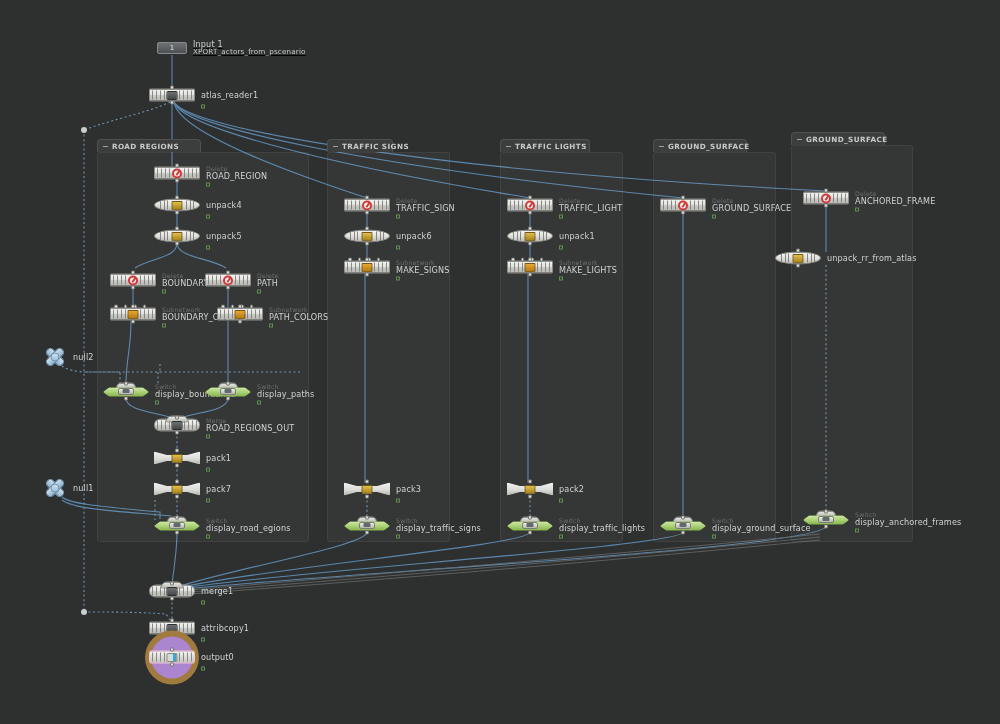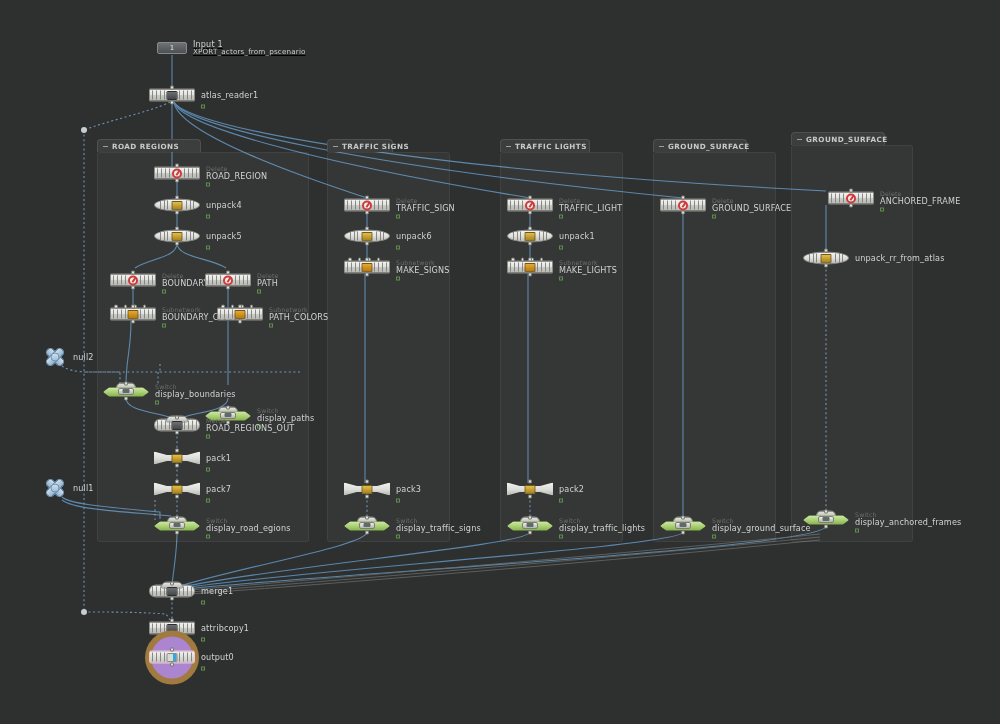--- a/index.html
+++ b/index.html
@@ -540,21 +540,21 @@
           </div>
           <div class="port in" style="left: 21px;"></div>
           <div class="port out" style="left: 21px;"></div>
           <div class="nlabel">
             <span class="ntype">Switch</span>
             <span class="nname">display_boundaries</span>
           </div>
           <div class="nflag"></div>
         </div>
       </div>
-      <div class="node" style="left: 228px; top: 391px; margin-top: 24px;">
+      <div class="node" style="left: 228px; top: 391px;">
         <div class="nbody">
           <div class="switchnode">
             <div class="sw-cap"></div>
             <div class="sw-wing"></div>
             <div class="sw-core"></div>
           </div>
           <div class="port in" style="left: 21px;"></div>
           <div class="port out" style="left: 21px;"></div>
           <div class="nlabel">
             <span class="ntype">Switch</span>
@@ -807,37 +807,37 @@
           </div>
           <div class="port in" style="left: 21px;"></div>
           <div class="port out" style="left: 21px;"></div>
           <div class="nlabel">
             <span class="ntype">Switch</span>
             <span class="nname">display_ground_surface</span>
           </div>
           <div class="nflag"></div>
         </div>
       </div>
-      <div class="node" style="left: 826px; top: 198px; margin-left: 25px;">
+      <div class="node" style="left: 826px; top: 198px;">
         <div class="nbody">
           <div class="slab">
             <div class="stripes l"></div>
             <div class="stripes r"></div>
           </div>
           <div class="ringicon"></div>
           <div class="port in" style="left: 21px;"></div>
           <div class="port out" style="left: 21px;"></div>
           <div class="nlabel">
             <span class="ntype">Delete</span>
             <span class="nname">ANCHORED_FRAME</span>
           </div>
           <div class="nflag"></div>
         </div>
       </div>
-      <div class="node" style="left: 826px; top: 258px;">
+      <div class="node" style="left: 798px; top: 258px;">
         <div class="nbody">
           <div class="lens">
             <div class="lensbar l"></div>
             <div class="lensbar r"></div>
           </div>
           <div class="chip gold"></div>
           <div class="port in" style="left: 21px;"></div>
           <div class="port out" style="left: 21px;"></div>
           <div class="nlabel">
             <span class="nname">unpack_rr_from_atlas</span>

